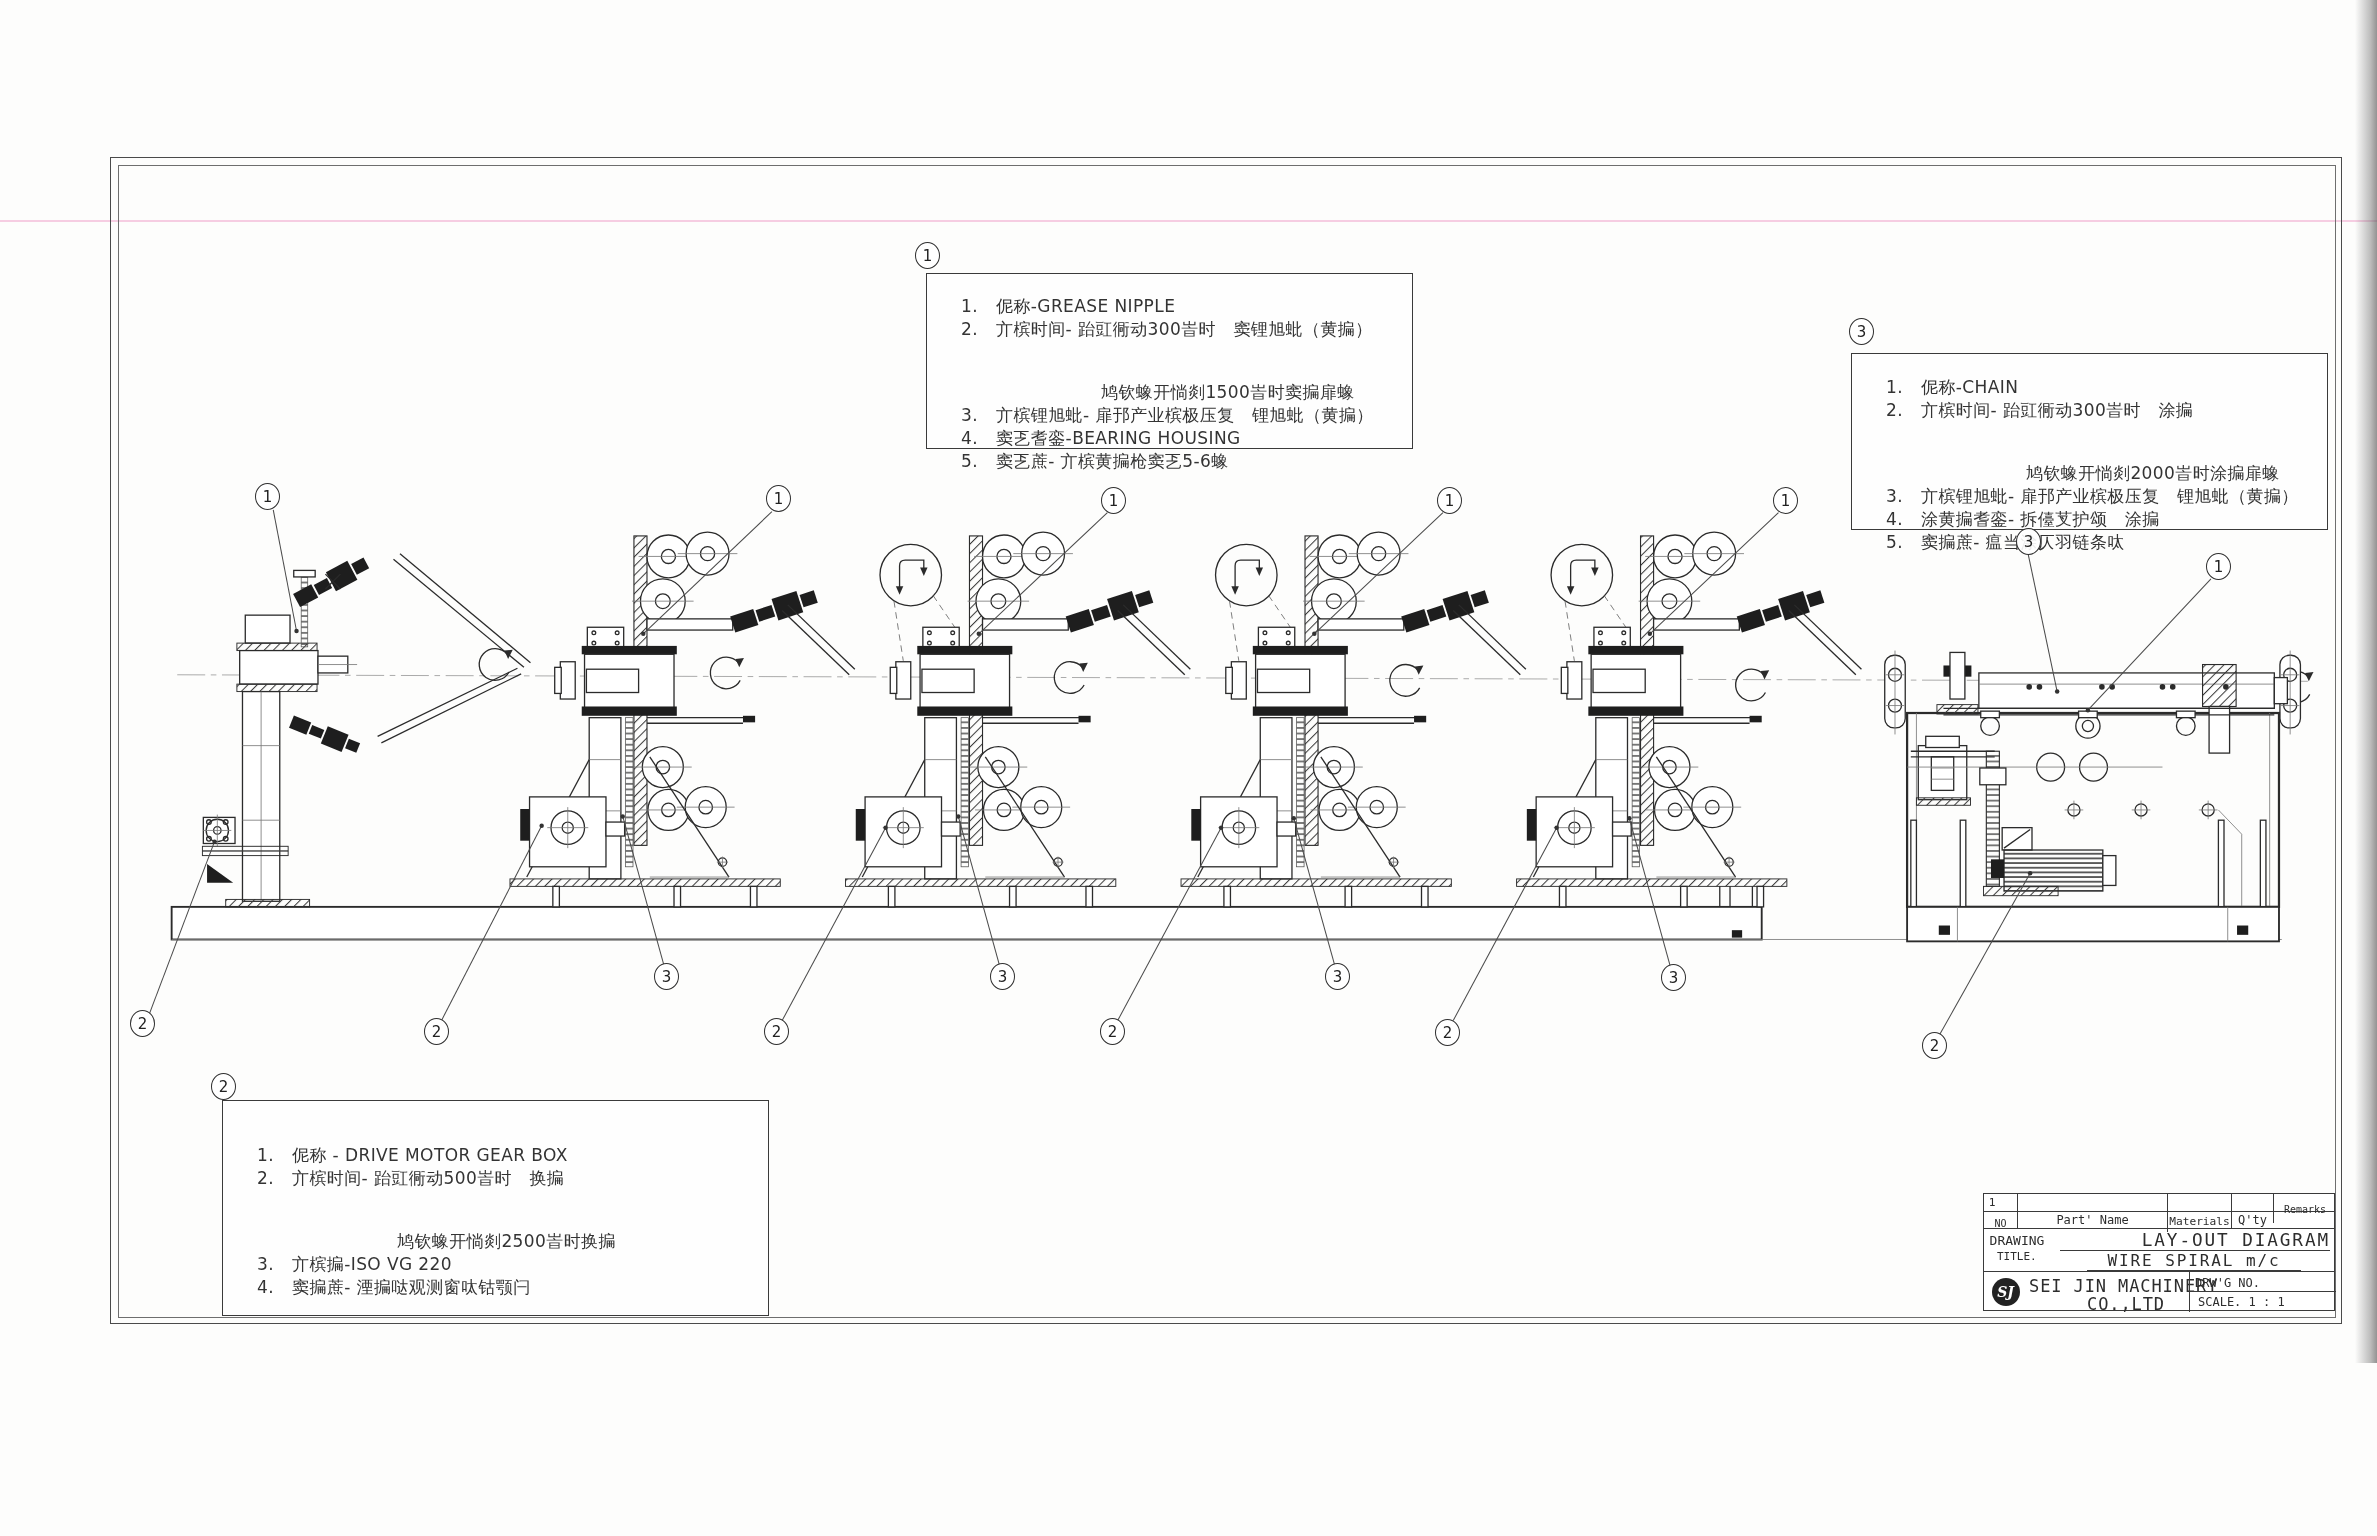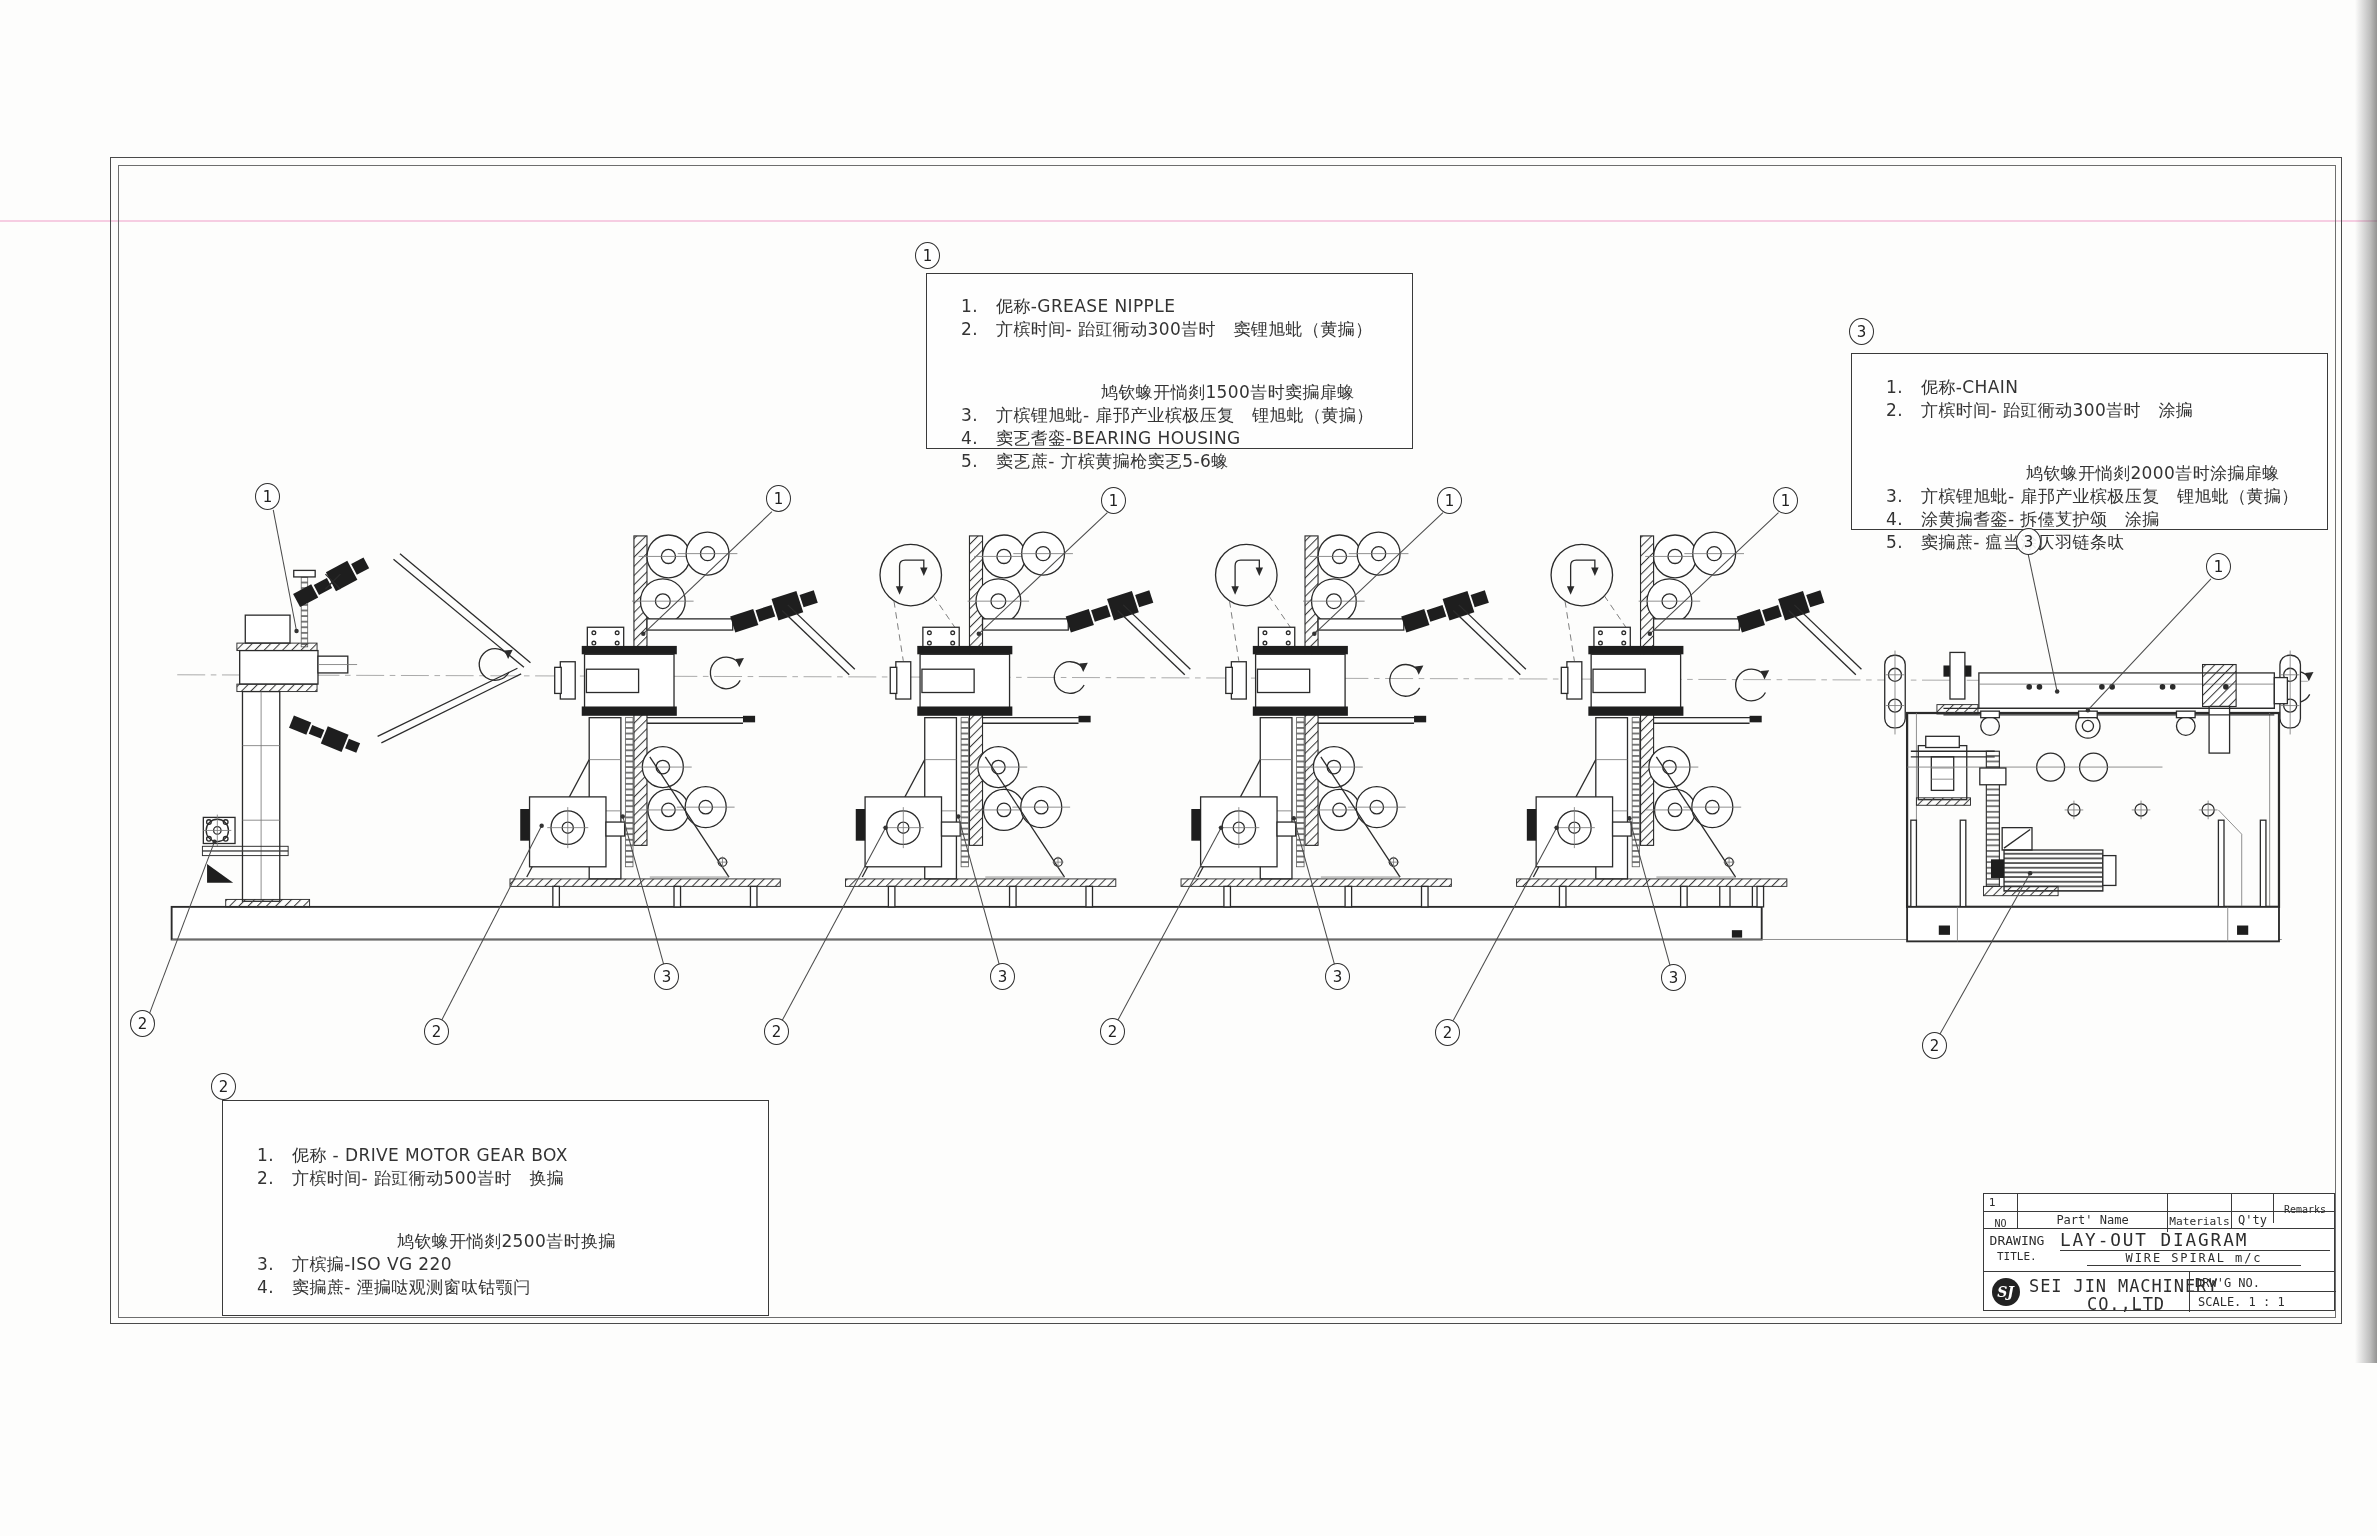--- a/index.html
+++ b/index.html
@@ -554,22 +554,22 @@
   <div class="tb-cell" style="left:289px;top:0;width:63px;height:17px"></div>
 
   <div class="tb-cell tb-text" style="left:0;top:17px;width:33px;height:24px;border-left:none;font-size:10px">NO</div>
   <div class="tb-cell tb-text" style="left:33px;top:17px;width:150px;height:17.7px;font-size:12px">Part' Name</div>
   <div class="tb-cell tb-text" style="left:183px;top:17px;width:64px;height:21px;font-size:11.2px">Materials</div>
   <div class="tb-cell tb-text" style="left:247px;top:17px;width:42px;height:17.7px;font-size:12px">Q'ty</div>
   <div class="tb-cell tb-text" style="left:289px;top:1px;width:63px;height:28px;font-size:10px">Remarks</div>
 
   <div class="tb-text abs" style="left:5.6px;top:39px;font-size:13px">DRAWING</div>
   <div class="tb-text abs" style="left:13px;top:56px;font-size:11px">TITLE.</div>
-  <div class="tb-text abs underline" style="left:76px;top:36px;width:270px;text-align:left;font-size:17.7px;letter-spacing:1.9px">LAY-OUT DIAGRAM</div>
-  <div class="tb-text abs underline" style="left:103px;top:57px;width:214px;text-align:center;font-size:12px;letter-spacing:1.9px">WIRE SPIRAL m/c</div>
+  <div class="tb-text abs underline" style="left:76px;top:36px;width:270px;text-align:right;font-size:17.7px;letter-spacing:1.9px">LAY-OUT DIAGRAM</div>
+  <div class="tb-text abs underline" style="left:103px;top:57px;width:214px;text-align:center;font-size:16px;letter-spacing:1.9px">WIRE SPIRAL m/c</div>
 
   <div class="logo-circle" style="left:7.5px;top:84px">SJ</div>
   <div class="tb-text abs" style="left:45px;top:82px;font-size:17px;letter-spacing:0.9px">SEI JIN MACHINERY</div>
   <div class="tb-text abs" style="left:103px;top:100px;font-size:17px;letter-spacing:0.9px">CO.,LTD</div>
   <div class="abs" style="left:205px;top:77px;width:0;height:41px;border-left:1.3px solid #3a3a3a"></div>
   <div class="tb-text abs" style="left:211px;top:82px;font-size:12px">DRW'G NO.</div>
   <div class="abs" style="left:205px;top:97px;width:147px;border-top:1.3px solid #3a3a3a"></div>
   <div class="tb-text abs" style="left:214px;top:101px;font-size:12px">SCALE. 1 : 1</div>
 </div>
 

